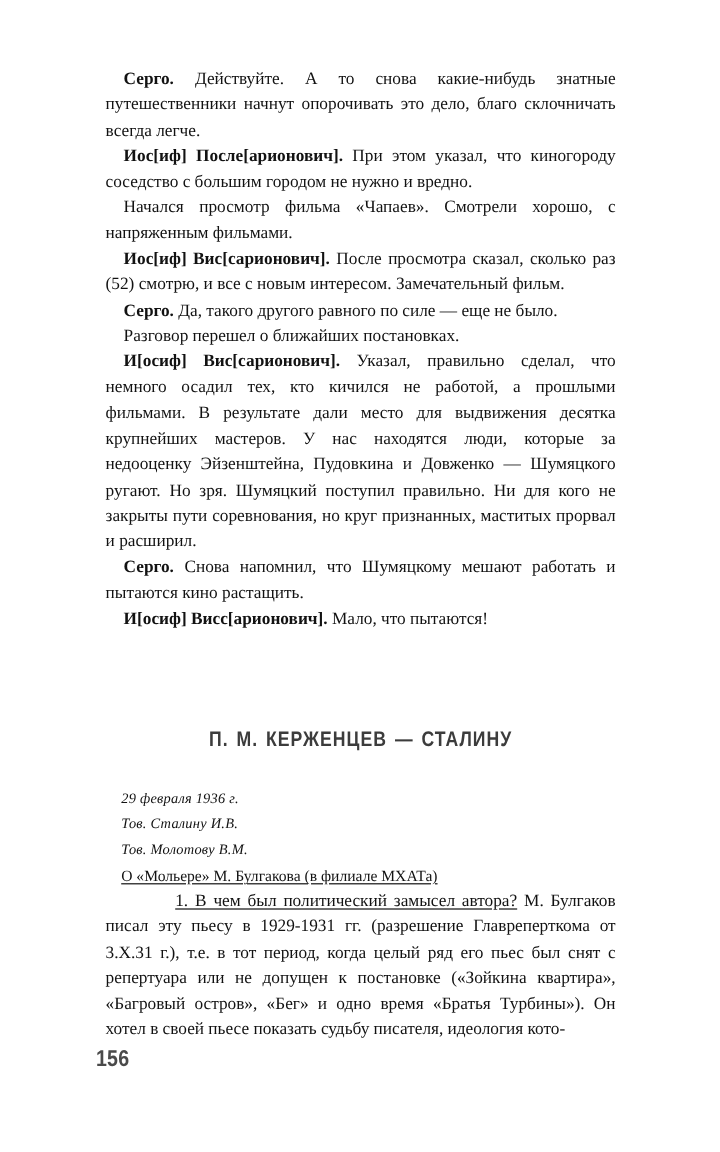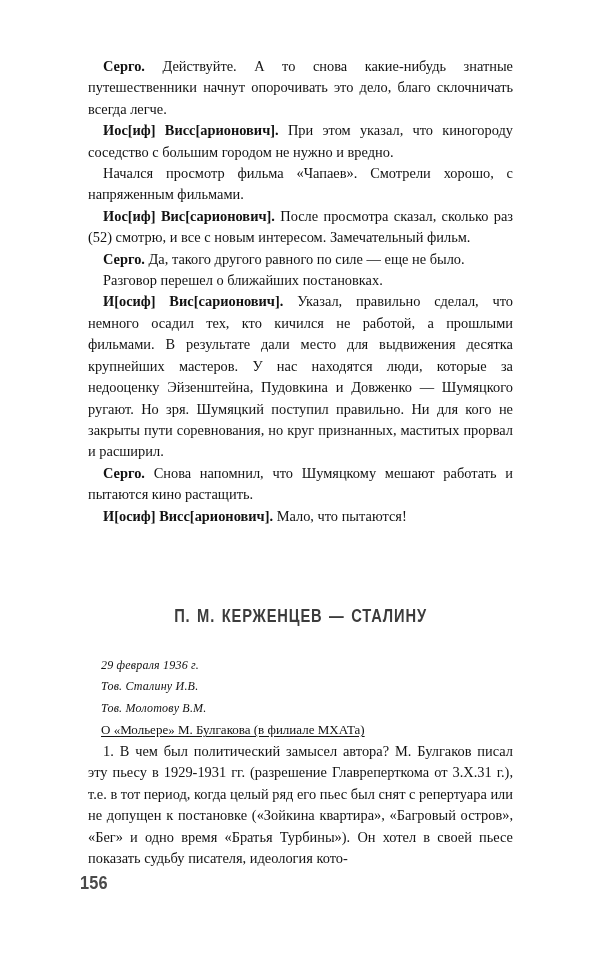--- a/index.html
+++ b/index.html
@@ -96,21 +96,21 @@
     text-underline-offset: 2px;
   }
 
   
   .body-after {
     position: absolute;
     left: 88px;
     top: 741px;
     width: 425px;
   }
-  .u { text-underline-offset: 2px; }
+  .u { text-decoration: underline; text-underline-offset: 2px; margin-left: 43px; }
 
   
   .folio {
     position: absolute;
     left: 80px;
     top: 872px;
     font-family: "Liberation Sans", "DejaVu Sans", sans-serif;
     font-weight: bold;
     font-size: 19px;
     letter-spacing: 0.2px;
@@ -124,21 +124,21 @@
 
 <div class="page">
 
   <div class="textblock">
 
     <p class="para">
       <span class="speaker">Серго.</span><span> Действуйте. А то снова какие-нибудь знатные путешественники начнут опорочивать это дело, благо склочничать всегда легче.</span>
     </p>
 
     <p class="para">
-      <span class="speaker">Иос[иф] Висс[арионович].</span><span> При этом указал, что киногороду соседство с большим городом не нужно и вредно.</span>
+      <span class="speaker">Иос[иф] После[арионович].</span><span> При этом указал, что киногороду соседство с большим городом не нужно и вредно.</span>
     </p>
 
     <p class="para">
       <span class="speaker"></span><span>Начался просмотр фильма «Чапаев». Смотрели хорошо, с напряженным фильмами.</span>
     </p>
 
     <p class="para">
       <span class="speaker">Иос[иф] Вис[сарионович].</span><span> После просмотра сказал, сколько раз (52) смотрю, и все с новым интересом. Замечательный фильм.</span>
     </p>
 

